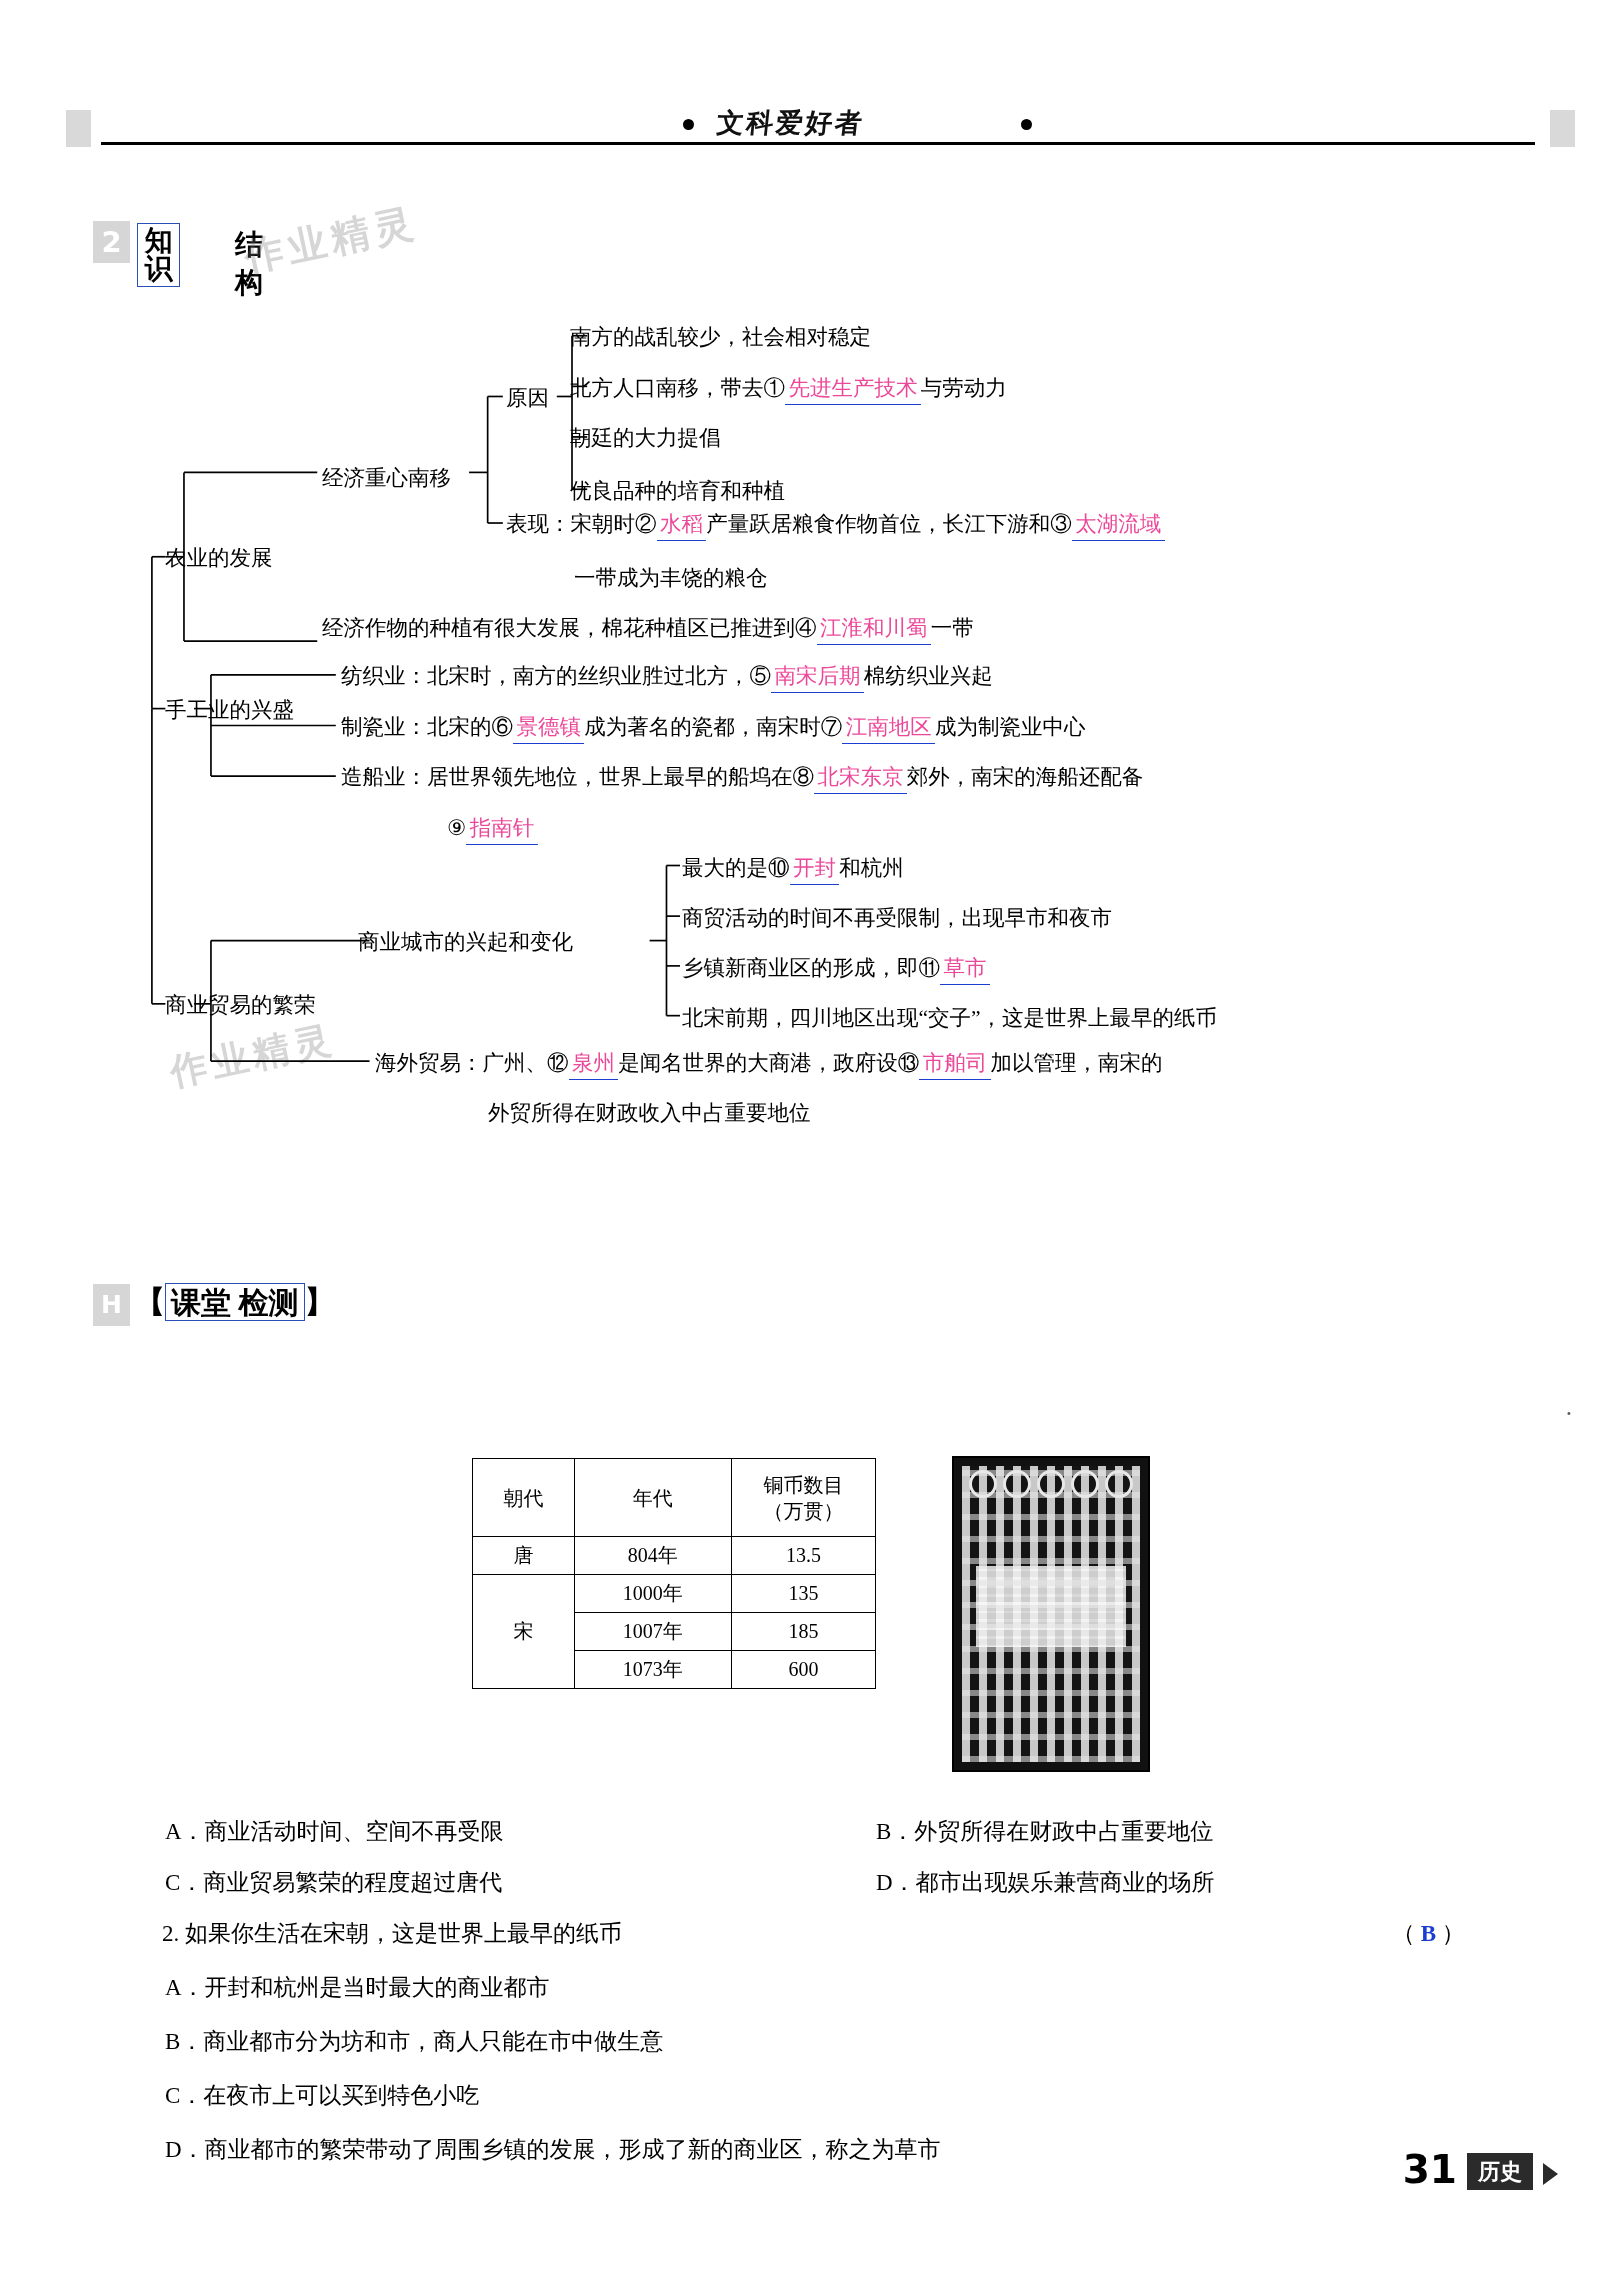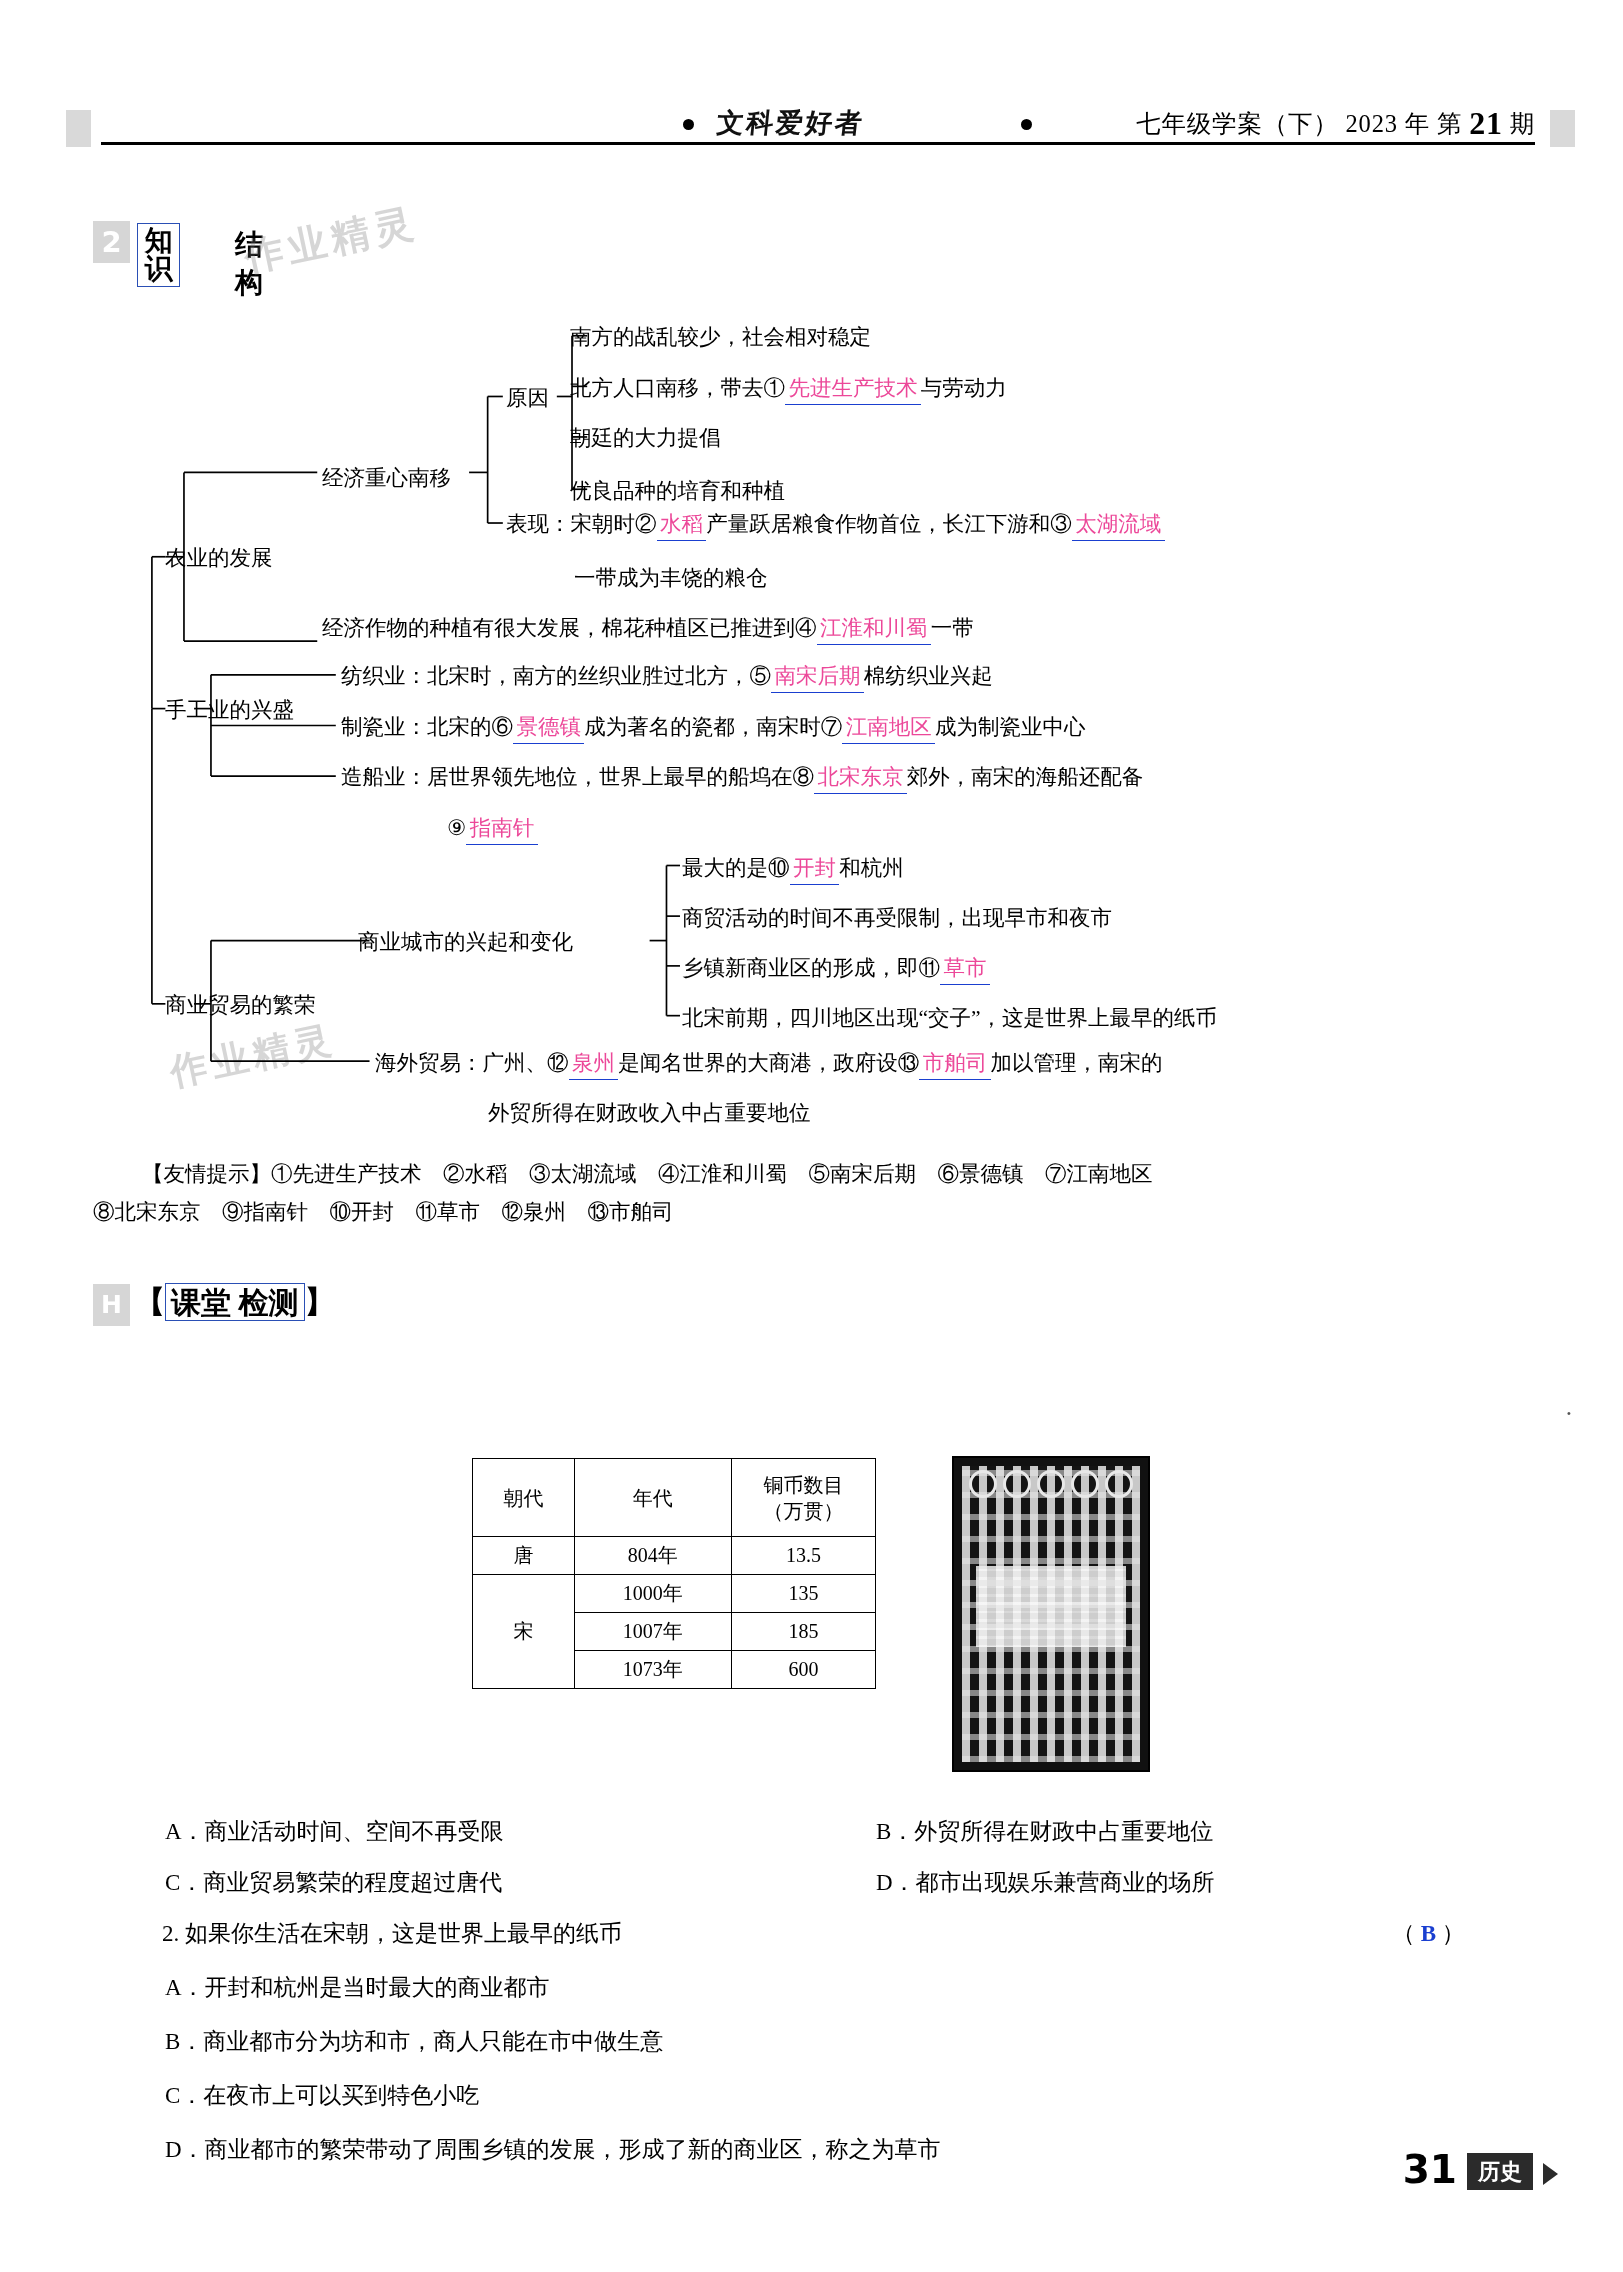--- a/index.html
+++ b/index.html
@@ -285,25 +285,20 @@
 <body>
 
 <div class="page">
 
   <div class="corner l"></div>
   <div class="corner r"></div>
   <div class="header">
     <div class="hdr-dot l"></div>
     <div class="hdr-dot r"></div>
     <div class="hdr-brand">文科爱好者</div>
-    <div class="hdr-right">
-      <span>七年级学案（下）  2023 年  第</span>
-      <span class="big">21</span>
-      <span>期</span>
-    </div>
     <div class="hdr-rule"></div>
   </div>
 
   <div class="sec1">
     <div class="numbox">2</div>
     <div class="t1">知识</div>
     <div class="t2">结构</div>
   </div>
 
   <div class="wmark w1">作业精灵</div>
@@ -401,28 +396,20 @@
       <span>乡镇新商业区的形成，即⑪</span><span class="blue">草市</span>
     </div>
     <div class="map-txt" style="left:682px; top:1004px;">北宋前期，四川地区出现“交子”，这是世界上最早的纸币</div>
 
     <div class="map-txt" style="left:375px; top:1049px;">
       <span>海外贸易：广州、⑫</span><span class="blue">泉州</span><span>是闻名世界的大商港，政府设⑬</span><span class="blue">市舶司</span><span>加以管理，南宋的</span>
     </div>
     <div class="map-txt" style="left:488px; top:1099px;">外贸所得在财政收入中占重要地位</div>
   </div>
 
-  <div class="tips">
-    <div>
-      <span>【友情提示】</span><span>①先进生产技术　②水稻　③太湖流域　④江淮和川蜀　⑤南宋后期　⑥景德镇　⑦江南地区</span>
-    </div>
-    <div style="margin-left:-49px;">
-      <span>⑧北宋东京　⑨指南针　⑩开封　⑪草市　⑫泉州　⑬市舶司</span>
-    </div>
-  </div>
 
   <div class="sec2">
     <div class="icon">H</div>
     <div class="label">
       <span>【</span><span class="inner">课堂 检测</span><span>】</span>
     </div>
   </div>
 
   <div class="dotmark">·</div>
 

